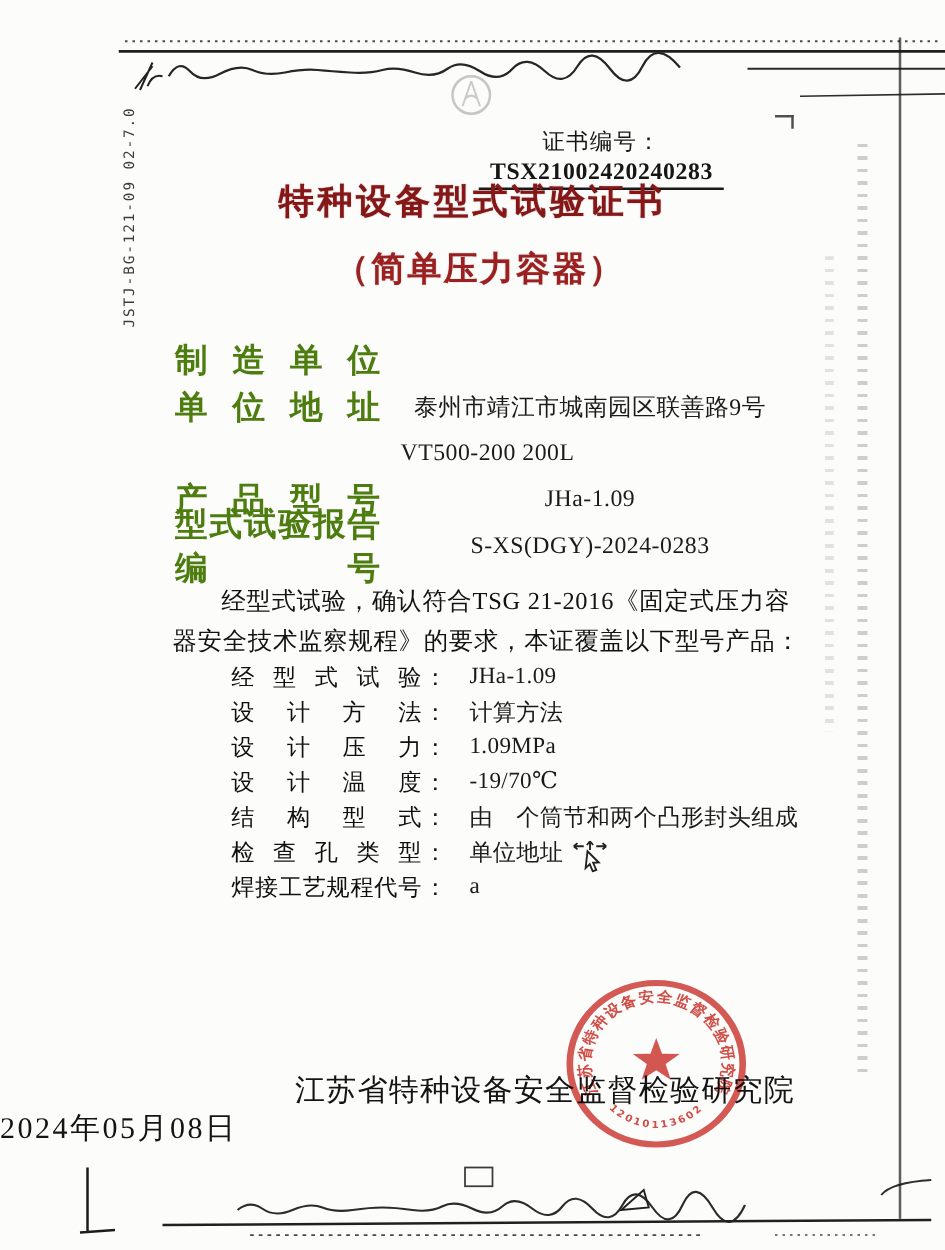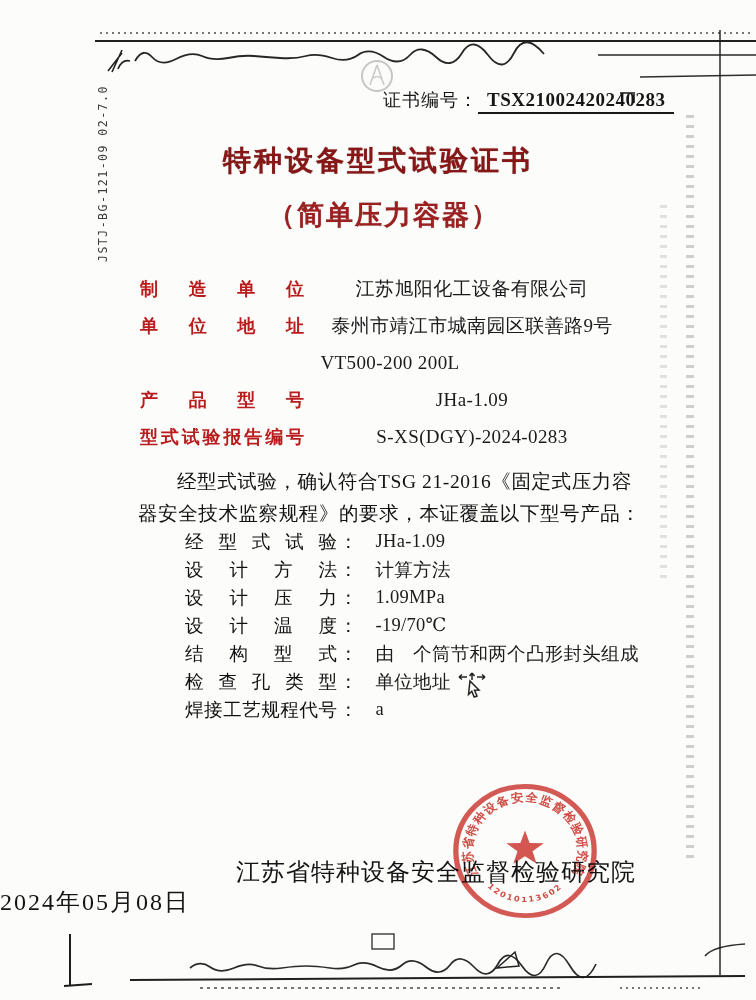--- a/index.html
+++ b/index.html
@@ -18,34 +18,34 @@
   
   .emblem{left:357px;top:56px;width:40px;height:40px;opacity:.38;}
   
   .side-code{
     position:absolute;left:96px;top:102px;height:160px;
     writing-mode:vertical-rl;transform:rotate(180deg);
     font-family:"DejaVu Sans Mono","Liberation Mono",monospace;
     font-size:11.5px;color:#3c3c3c;letter-spacing:1.5px;white-space:nowrap;
   }
   
-  .cert-line{position:absolute;left:383px;top:88px;display:flex;align-items:center;}
+  .cert-line{position:absolute;left:383px;top:101px;display:flex;align-items:center;flex-direction:column;}
   .cert-label{font-size:18px;letter-spacing:1px;padding-bottom:2px;}
   .cert-no{border-bottom:2px solid #1a1a1a;padding:0 9px 1px;font-size:19px;letter-spacing:.5px;font-weight:600;}
   
   .title{position:absolute;top:142px;left:0;width:756px;box-sizing:border-box;
     text-align:center;font-size:28px;font-weight:bold;letter-spacing:3px;color:#871616;
     text-shadow:0 0 1px rgba(60,5,5,.55);}
   .subtitle{position:absolute;top:197px;left:0;width:756px;padding-left:12px;box-sizing:border-box;
     text-align:center;font-size:27px;font-weight:bold;letter-spacing:2px;color:#9c2020;
     text-shadow:0 0 1px rgba(60,5,5,.4);}
   
   .fields{position:absolute;left:140px;top:270px;width:500px;}
   .field-row{display:flex;align-items:center;height:37px;}
-  .field-label{width:164px;font-size:18px;font-weight:600;text-align:justify;text-align-last:justify;color:#b91c1c;}
+  .field-label{width:164px;font-size:26px;font-weight:600;text-align:justify;text-align-last:justify;color:#4d7c0f;}
   .field-value{flex:1;text-align:center;font-size:19px;letter-spacing:.4px;color:#1b1b1b;}
   
   .para{position:absolute;left:138px;top:466px;width:514px;font-size:19.5px;line-height:1.62;
     text-indent:2em;letter-spacing:.6px;color:#131313;}
   
   .specs{position:absolute;left:185px;top:527px;}
   .spec-row{display:flex;align-items:center;height:28px;}
   .spec-label{width:152px;font-size:18.5px;text-align:justify;text-align-last:justify;color:#101010;}
   .spec-colon{font-size:18.5px;margin-left:2px;}
   .spec-value{margin-left:18px;font-size:18.5px;letter-spacing:.3px;color:#1b1b1b;white-space:pre;}
@@ -99,21 +99,20 @@
     <span class="cert-label">证书编号：</span>
     <span class="cert-no">TSX21002420240283</span>
   </div>
 
   <div class="title">特种设备型式试验证书</div>
   <div class="subtitle">（简单压力容器）</div>
 
   <div class="fields">
     <div class="field-row">
       <span class="field-label">制造单位</span>
-      <span class="field-value">江苏旭阳化工设备有限公司</span>
     </div>
     <div class="field-row">
       <span class="field-label">单位地址</span>
       <span class="field-value">泰州市靖江市城南园区联善路9号</span>
     </div>
     <div class="field-row">
       <span class="field-value">VT500-200 200L</span>
     </div>
     <div class="field-row">
       <span class="field-label">产品型号</span>

